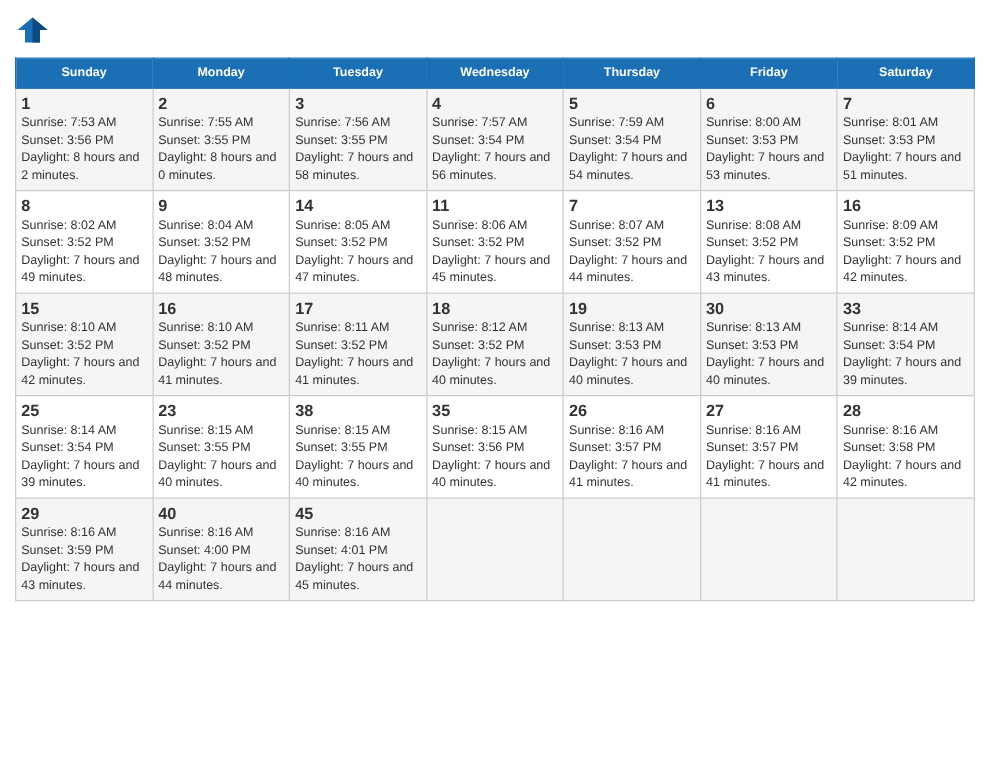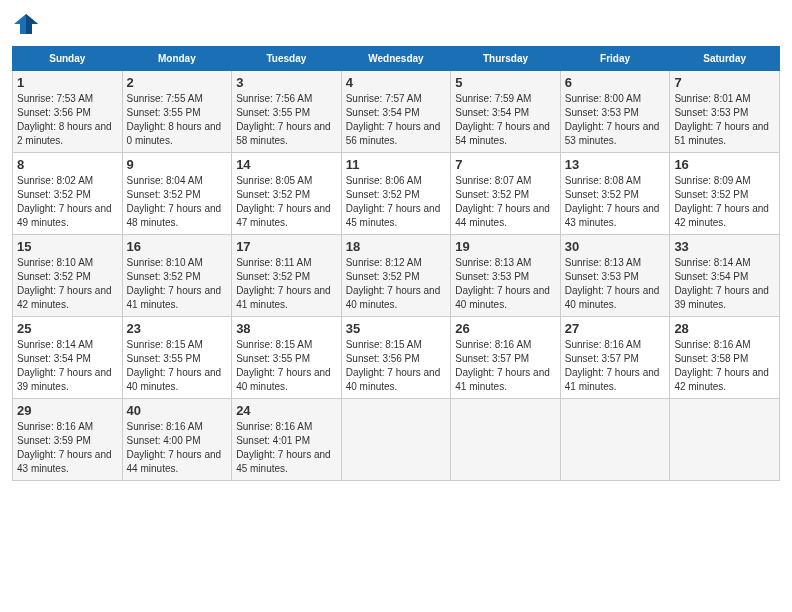--- a/index.html
+++ b/index.html
@@ -261,21 +261,21 @@
         <tr>
           <td>
           <span class="day-num">29</span>
           <span class="day-info">Sunrise: 8:16 AM<br>Sunset: 3:59 PM<br>Daylight: 7 hours and 43 minutes.</span>
         </td>
           <td>
           <span class="day-num">40</span>
           <span class="day-info">Sunrise: 8:16 AM<br>Sunset: 4:00 PM<br>Daylight: 7 hours and 44 minutes.</span>
         </td>
           <td>
-          <span class="day-num">24</span>
+          <span class="day-num">45</span>
           <span class="day-info">Sunrise: 8:16 AM<br>Sunset: 4:01 PM<br>Daylight: 7 hours and 45 minutes.</span>
         </td>
           <td class="empty"></td>
           <td class="empty"></td>
           <td class="empty"></td>
           <td class="empty"></td>
         </tr>
       </tbody>
   </table>
 </div>

